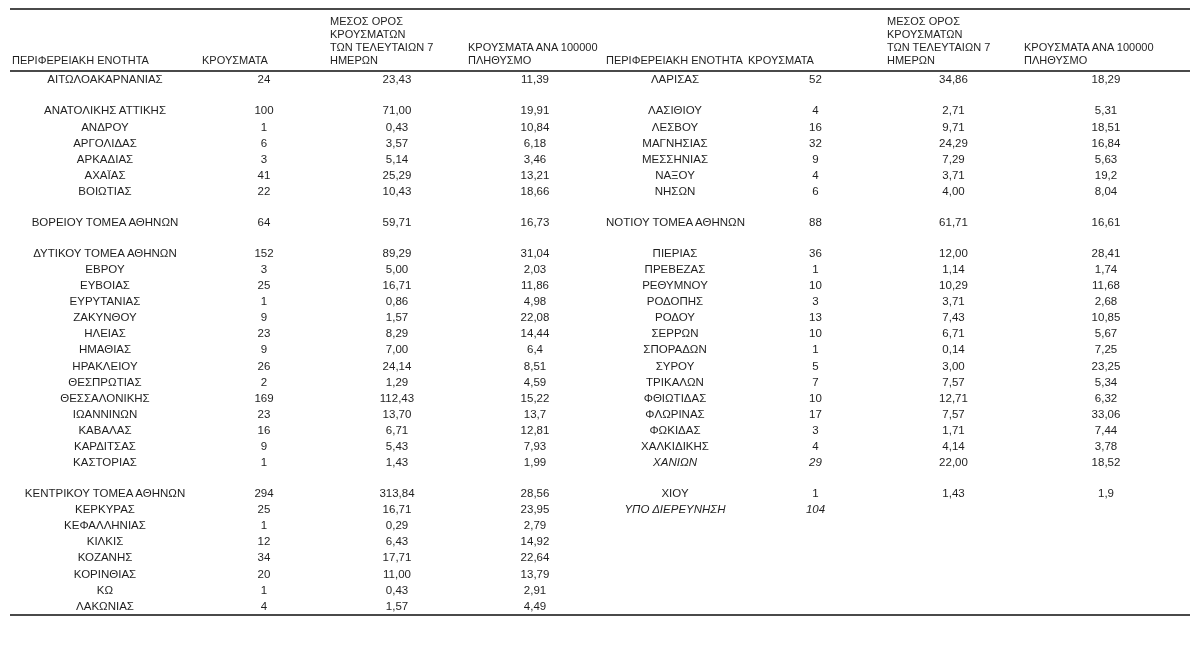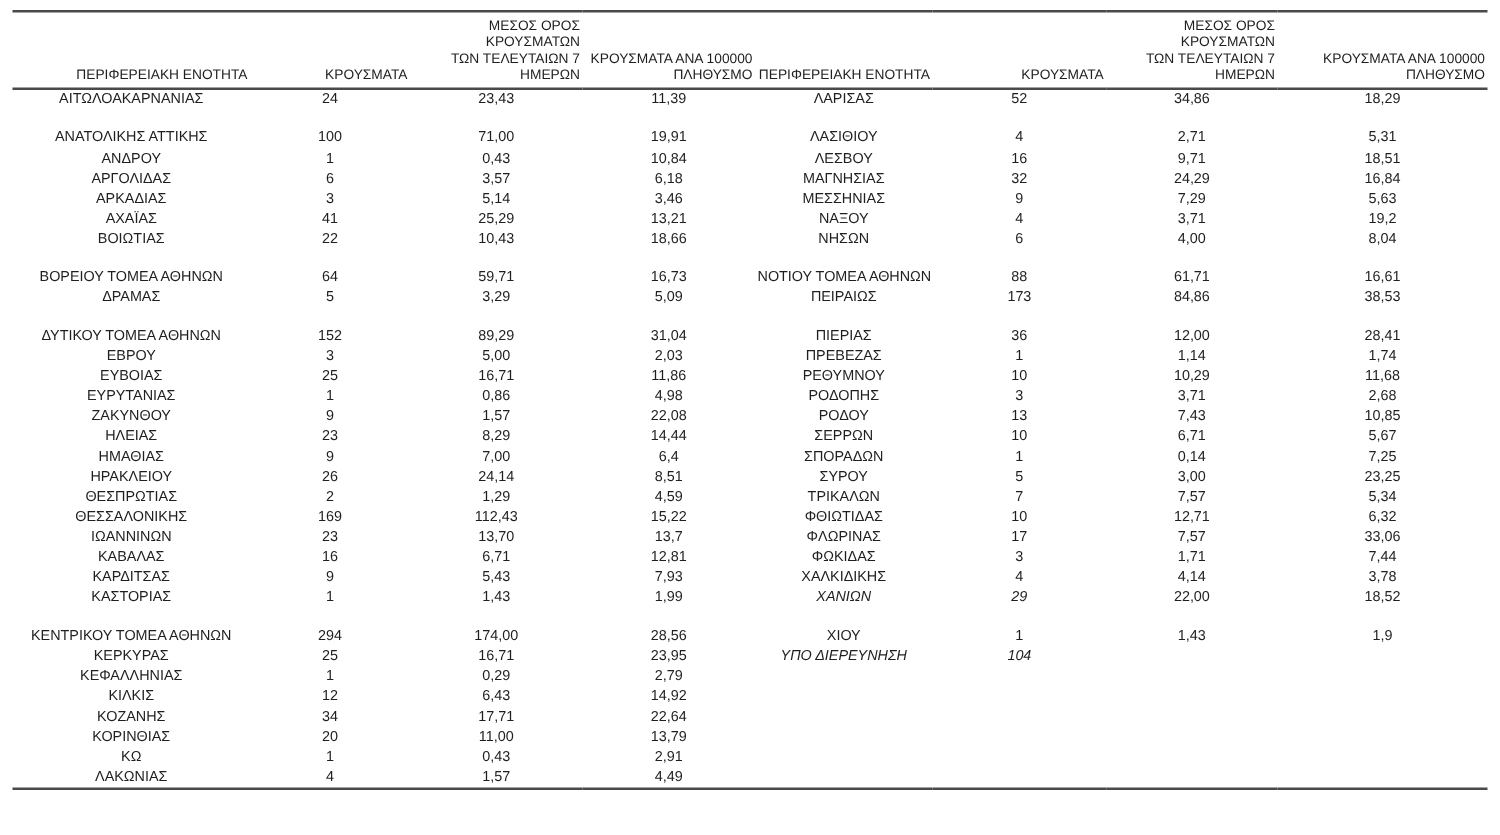--- a/index.html
+++ b/index.html
@@ -23,21 +23,21 @@
     width: 1180px;
     border-collapse: collapse;
     table-layout: fixed;
   }
   thead th {
     border-top: 2px solid var(--rule);
     border-bottom: 2px solid var(--rule);
     font-weight: normal;
     font-size: 11px;
     line-height: 13px;
-    text-align: right;
+    text-align: left;
     vertical-align: bottom;
     white-space: pre-line;
     padding: 5px 2px 3px 2px;
     height: 44px;
   }
   tbody td {
     font-size: 11.5px;
     line-height: 11.5px;
     text-align: center;
     vertical-align: middle;
@@ -170,30 +170,20 @@
         <tr>
           <td>ΒΟΡΕΙΟΥ ΤΟΜΕΑ ΑΘΗΝΩΝ</td>
           <td>64</td>
           <td>59,71</td>
           <td>16,73</td>
           <td>ΝΟΤΙΟΥ ΤΟΜΕΑ ΑΘΗΝΩΝ</td>
           <td>88</td>
           <td>61,71</td>
           <td>16,61</td>
         </tr>
-        <tr>
-          <td>ΔΡΑΜΑΣ</td>
-          <td>5</td>
-          <td>3,29</td>
-          <td>5,09</td>
-          <td>ΠΕΙΡΑΙΩΣ</td>
-          <td>173</td>
-          <td>84,86</td>
-          <td>38,53</td>
-        </tr>
         <tr class="spacer">
           <td colspan="8"></td>
         </tr>
         <tr>
           <td>ΔΥΤΙΚΟΥ ΤΟΜΕΑ ΑΘΗΝΩΝ</td>
           <td>152</td>
           <td>89,29</td>
           <td>31,04</td>
           <td>ΠΙΕΡΙΑΣ</td>
           <td>36</td>
@@ -329,21 +319,21 @@
           <td class="italic">29</td>
           <td>22,00</td>
           <td>18,52</td>
         </tr>
         <tr class="spacer">
           <td colspan="8"></td>
         </tr>
         <tr>
           <td>ΚΕΝΤΡΙΚΟΥ ΤΟΜΕΑ ΑΘΗΝΩΝ</td>
           <td>294</td>
-          <td>174,00</td>
+          <td>313,84</td>
           <td>28,56</td>
           <td>ΧΙΟΥ</td>
           <td>1</td>
           <td>1,43</td>
           <td>1,9</td>
         </tr>
         <tr>
           <td>ΚΕΡΚΥΡΑΣ</td>
           <td>25</td>
           <td>16,71</td>

